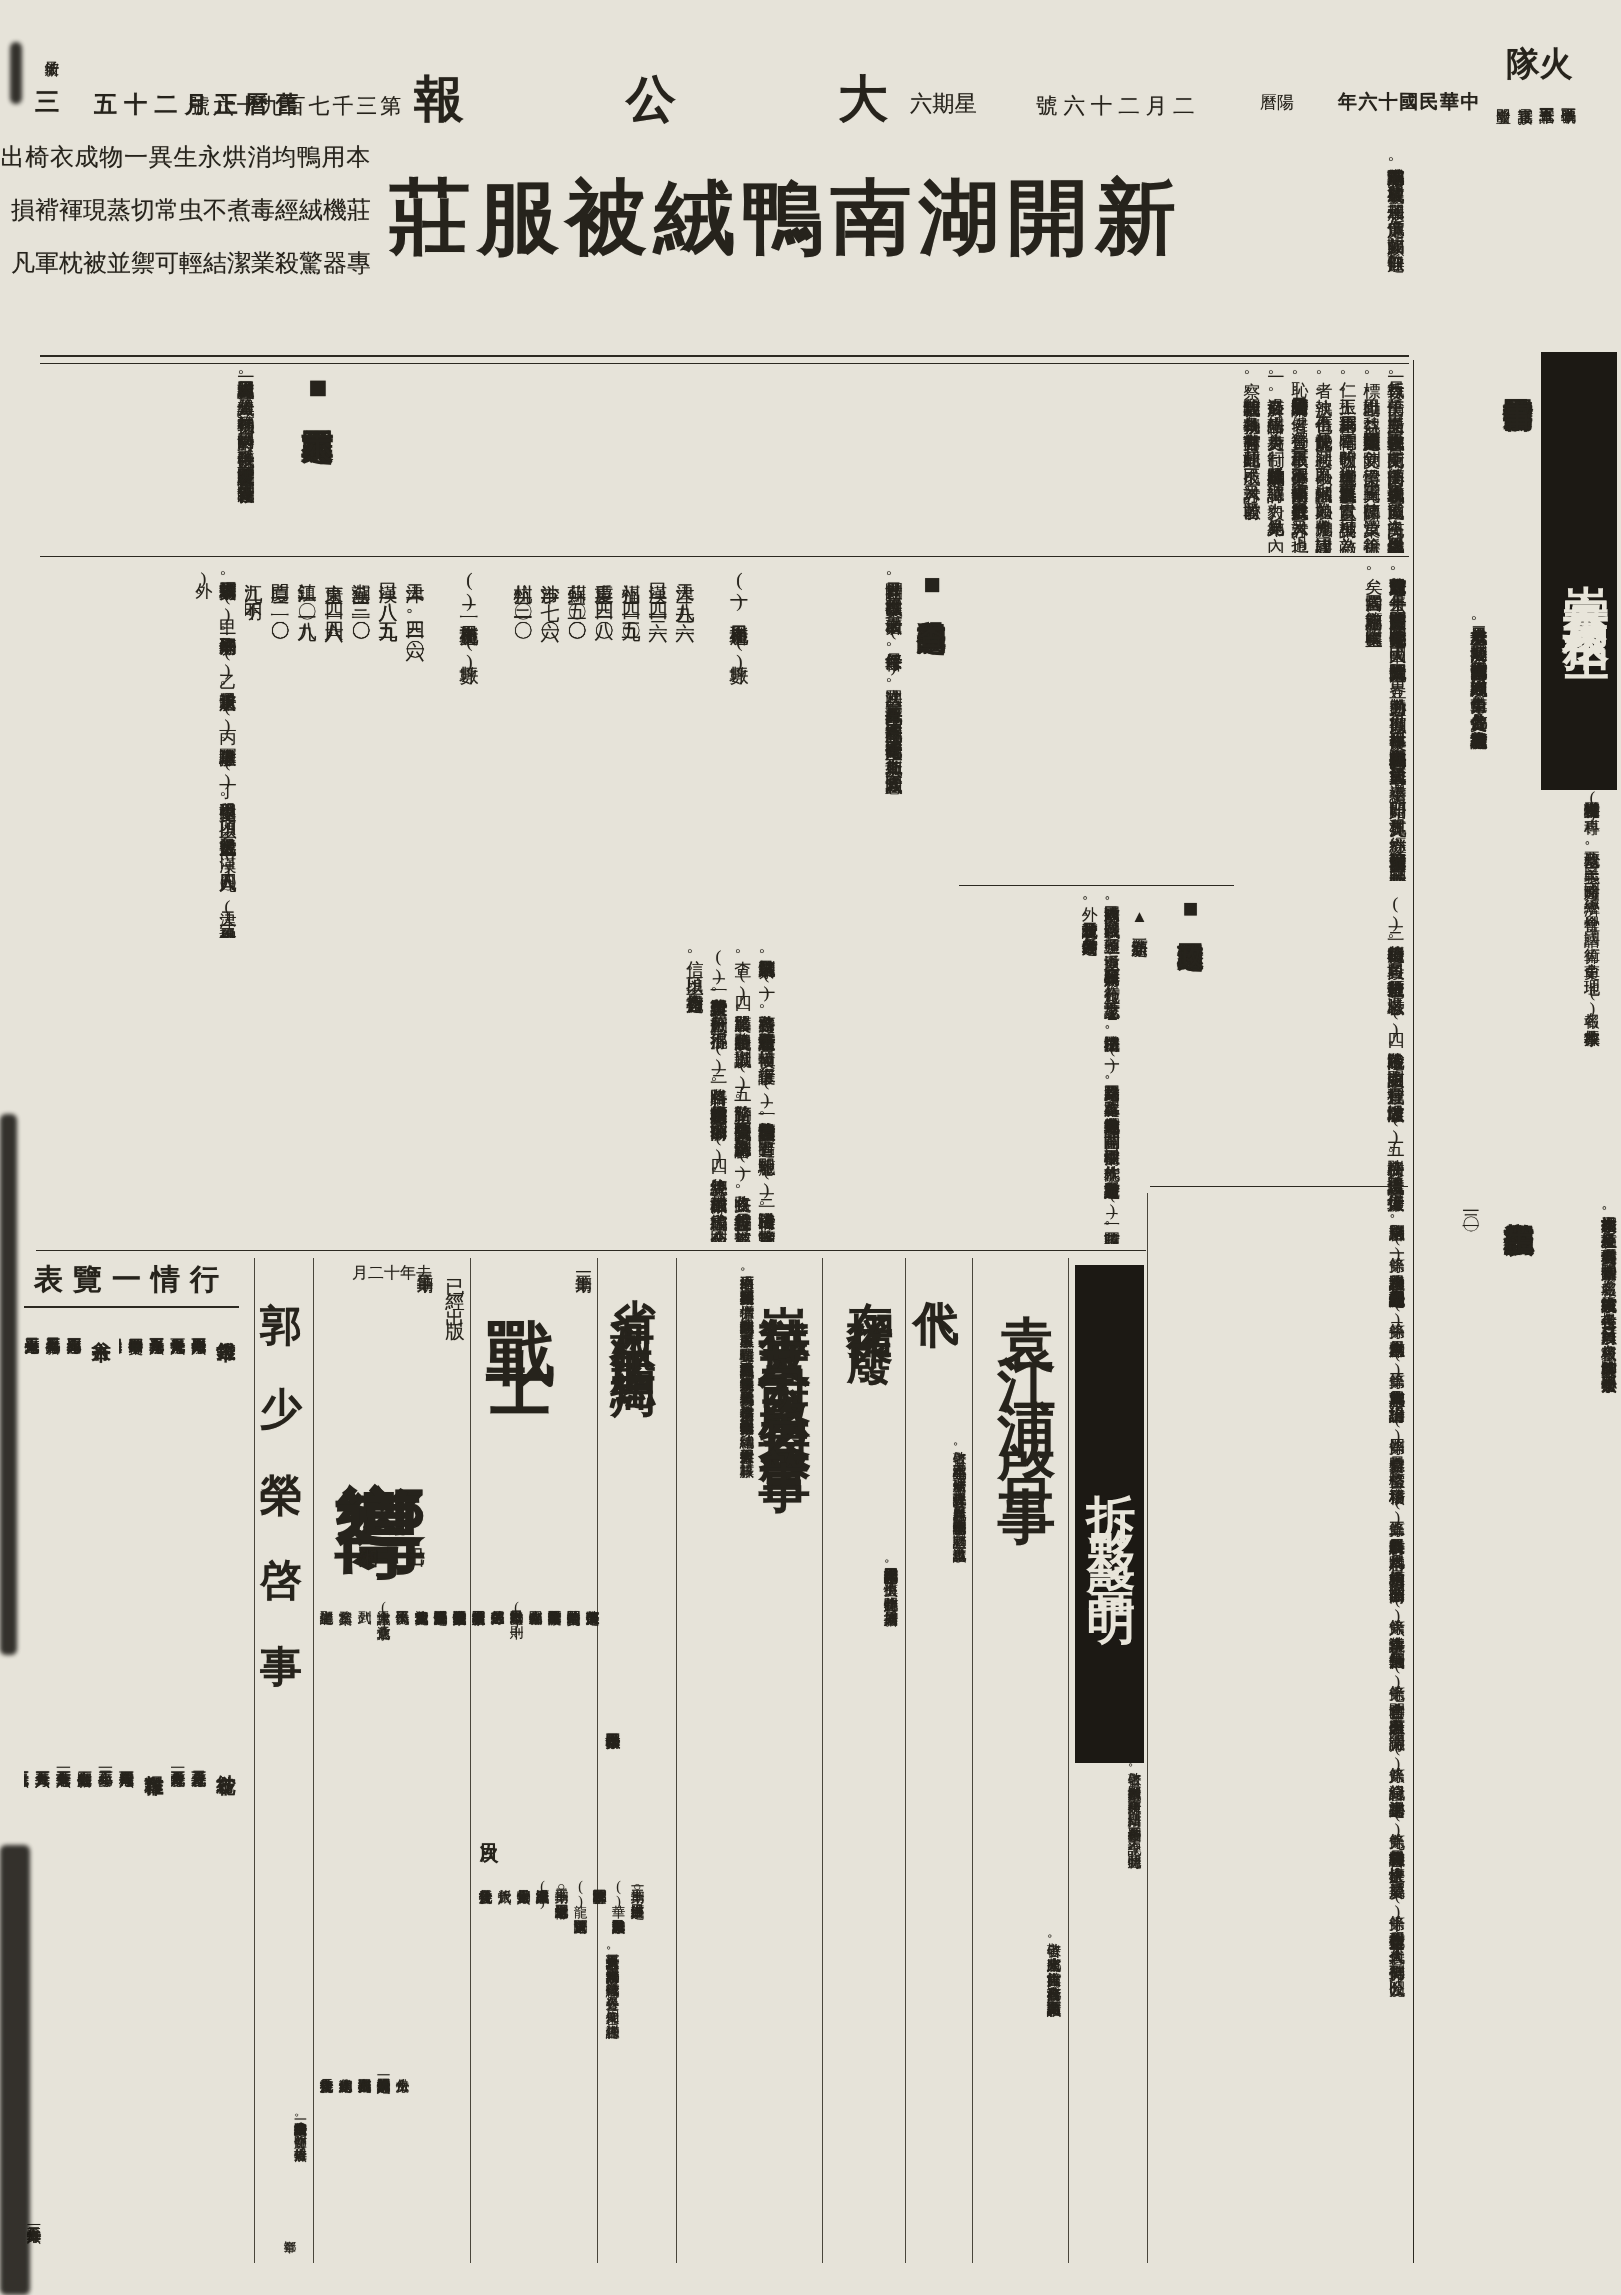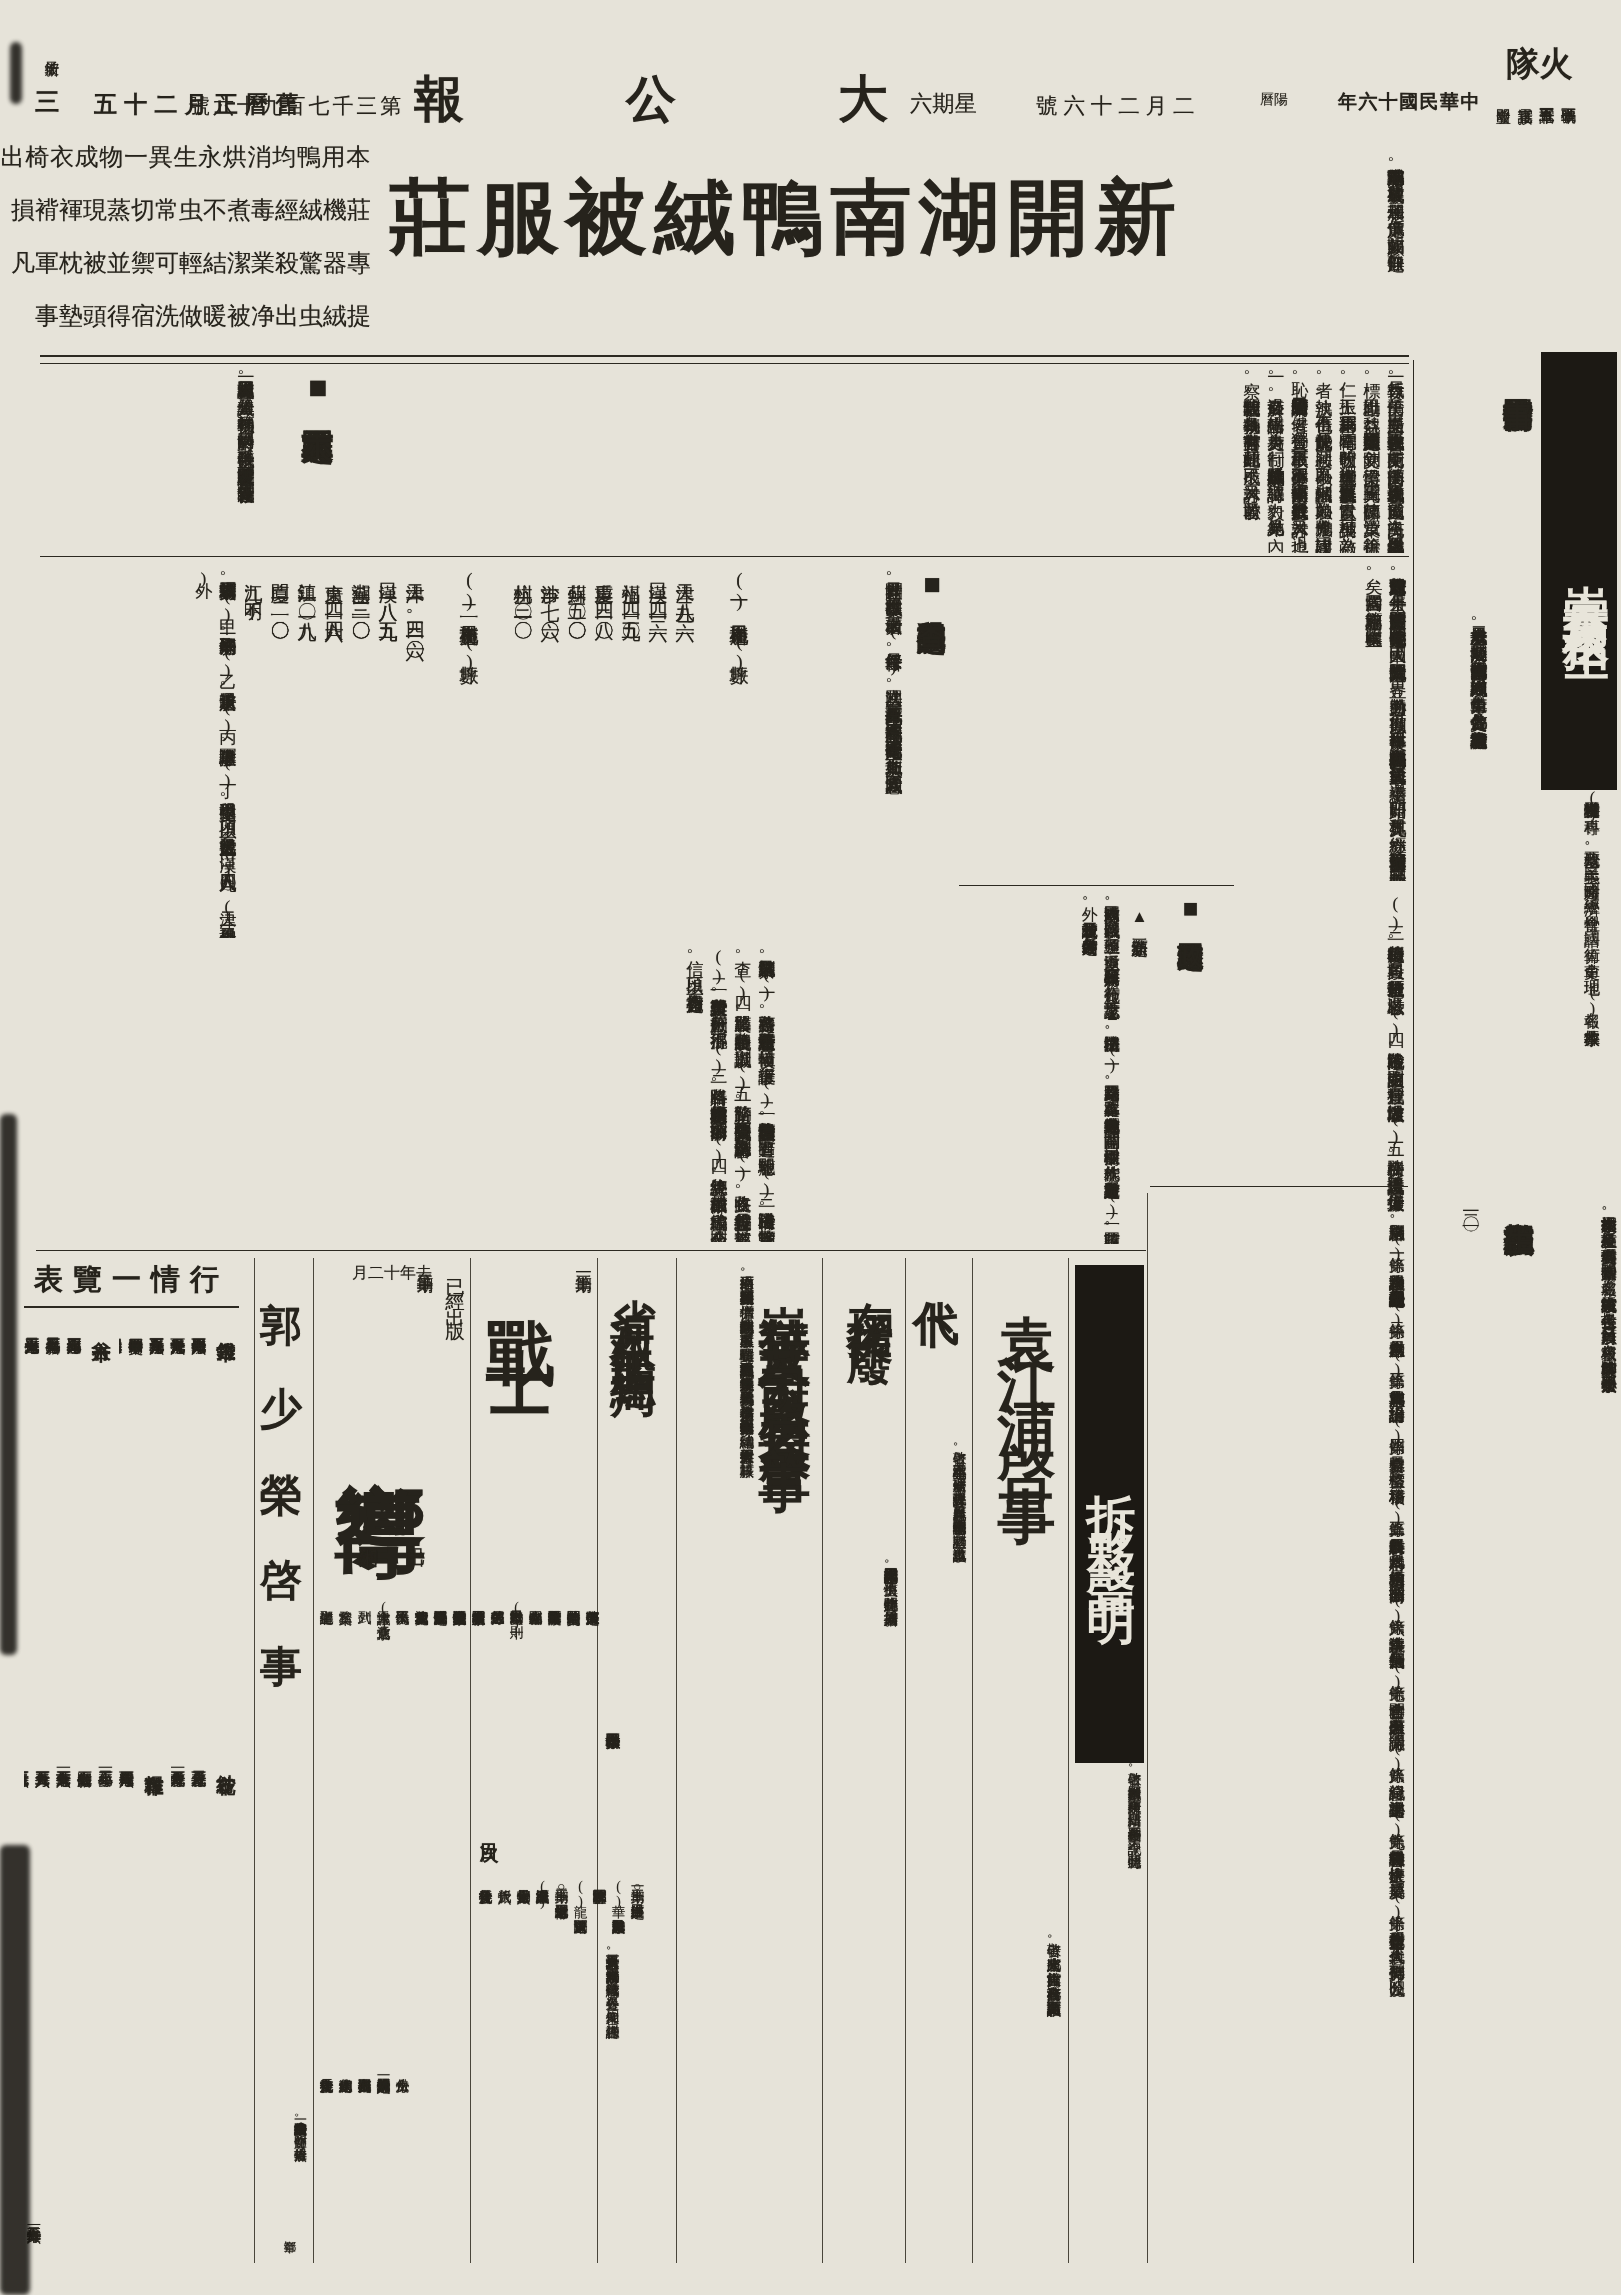--- a/index.html
+++ b/index.html
@@ -20,37 +20,36 @@
 </style>
 </head>
 <body>
 
 <div class="abs ink bold" style="left:35px;top:85px;font-size:24.5px;">三</div>
 <div class="abs ink rtl bold" style="left:94px;top:89px;font-size:23px;letter-spacing:7.2px;">舊曆正月二十五</div>
 <div class="abs ink rtl" style="left:189px;top:92px;font-size:21px;letter-spacing:2.9px;">第三千七百九十六號</div>
 <div class="abs ink rtl bold" style="left:414px;top:66px;font-size:50px;letter-spacing:162px;">大公報</div>
 <div class="abs ink rtl" style="left:910px;top:89px;font-size:22.3px;">星期六</div>
 <div class="abs ink rtl" style="left:1036px;top:91px;font-size:21.6px;letter-spacing:5.8px;">二月二十六號</div>
-<div class="abs ink rtl" style="left:1260px;top:91px;font-size:14px;">陽曆</div>
+<div class="abs ink rtl" style="left:1260px;top:91px;font-size:17px;">陽曆</div>
 <div class="abs ink rtl bold" style="left:1338px;top:89px;font-size:19px;letter-spacing:1.4px;">中華民國十六年</div>
 <div class="abs ink v" style="left:42px;top:50px;height:94px;font-size:14.4px;">新坡子街</div>
 
 <div class="abs" style="left:1463px;top:42px;width:153px;height:310px;">
   <div class="ink rtl bold" style="font-size:33px;text-align:center;">火隊</div>
   <div class="ink v flow pre" style="height:238px;margin-top:10px;font-size:15px;line-height:21.6px;margin-left:29px;">碼頭十五號
 電話五百五十五
 直接電話
 立即出發</div>
 </div>
 
 <div class="abs" style="left:43px;top:131px;width:328px;height:220px;">
   <div class="ink rtl" style="font-size:24px;line-height:53px;letter-spacing:0.7px;">本用鴨均消烘永生異一物成衣椅出賜</div>
   <div class="ink rtl" style="font-size:24px;line-height:53px;">莊機絨經毒煮不虫常切蒸現褌褙損</div>
   <div class="ink rtl" style="font-size:24px;line-height:53px;">專器驚殺業潔結輕可禦並被枕軍凡</div>
-  <div class="ink rtl" style="font-size:24px;line-height:53px;">提絨虫出净被暖做洗宿得頭墊事</div>
 </div>
 <div class="abs ink rtl bold" style="left:381px;top:164px;width:811px;font-size:81px;letter-spacing:7.2px;text-align:center;">新開湖南鴨絨被服莊</div>
 <div class="abs ink v flow" style="left:1202px;top:155px;width:205px;height:196px;font-size:17.3px;line-height:24.5px;">本莊選辦湖南上等鴨絨。製成各種被服。華麗煖和。定價低廉。如蒙賜顧。無任歡迎。</div>
 
 <div class="abs" style="left:40px;top:355px;width:1369px;height:5.8px;border-top:2.2px solid #2c2921;border-bottom:0.7px solid #2c2921;"></div>
 
 <div class="abs ink v flow" style="left:43px;top:368px;width:214px;height:185px;font-size:17.3px;line-height:24px;">云英國工界近組織一會。其組織分子。均係勞動領袖。對於中國時局。主張以平等待我。聞該會不日將有正式宣言發表。世界新聞社倫敦電。</div>
 <div class="abs ink v bold" style="left:257px;top:369px;width:81px;height:189px;font-size:32px;line-height:40px;">■英國工黨之有力表示</div>
 <div class="abs ink v flow" style="left:340px;top:368px;width:1067px;height:185px;font-size:17.3px;line-height:24px;">執行委員一。華僑氏。巴立斯曼氏。「以上二人均代表畜牧工會」。克蘭斯氏。潘德蘭氏。「以上三人均代表礦工會」。威爾遜氏。白洛克氏。「以上係代表紡織工會」。米振標。田維勤。魏益三。建國軍總司令樊鍾秀。陳文釗。梁壽愷。王賀國光。陳德麟。買汝棠。徐善祈。閻日仁。王振。副軍長馬吉第。特電奉聞。佇盼明敎。大權豈能獨享。執事遂無以自解於天下矣。以云富貴。可謂極矣。為敵。果何為者。執淚。吾不信也。況能長此蟄伏。同被惡。不以為恥。則誠幡然。如以為恥。尤應勵修。同謀建設。吾儕以雪前恥。若猶石固口子謂除是天時。健者。豈獨黃公。橫最至轂下。亦不得不事圖之。河南保衛軍缺條。覺欲以其封不成。又云討赤。過也。破壞統一。過於蘇秦。告絕痛酷。身為大吏。行制。此種事殊蹂躪民信義。詩歌絕譯。毅力。結為兄弟。內。獨占熱察。近離間我親信。劫持各執事。對南亦有甘苦。此種齟齬。民不成。又云討赤。以雪前恥。</div>
 

